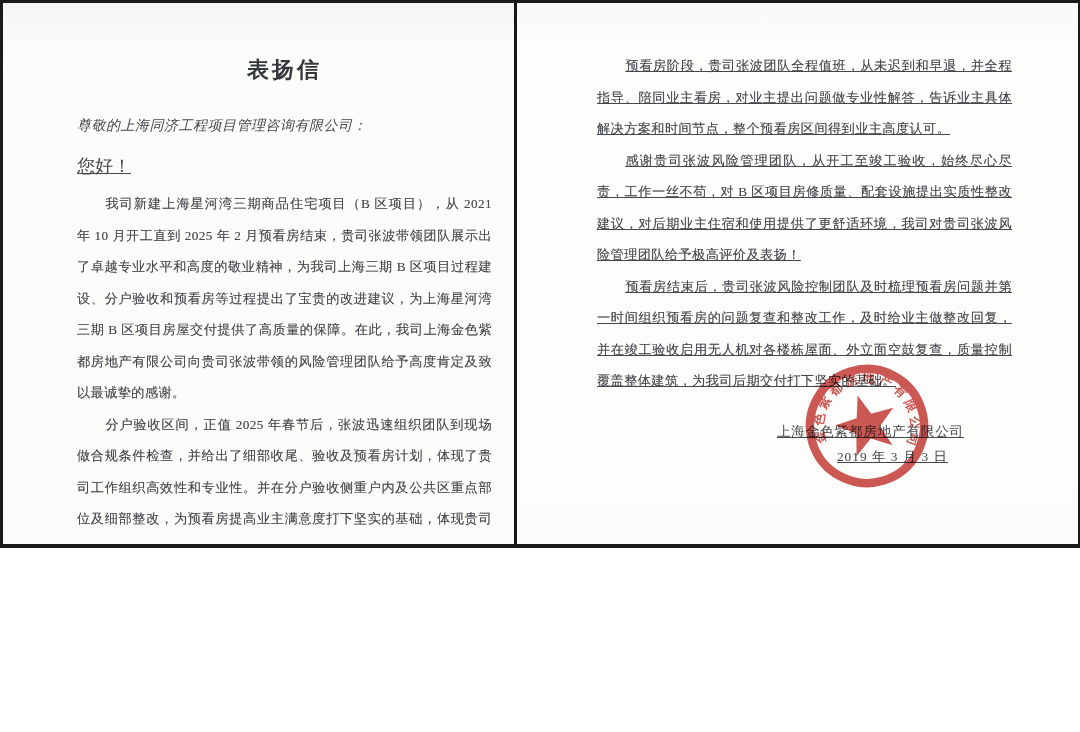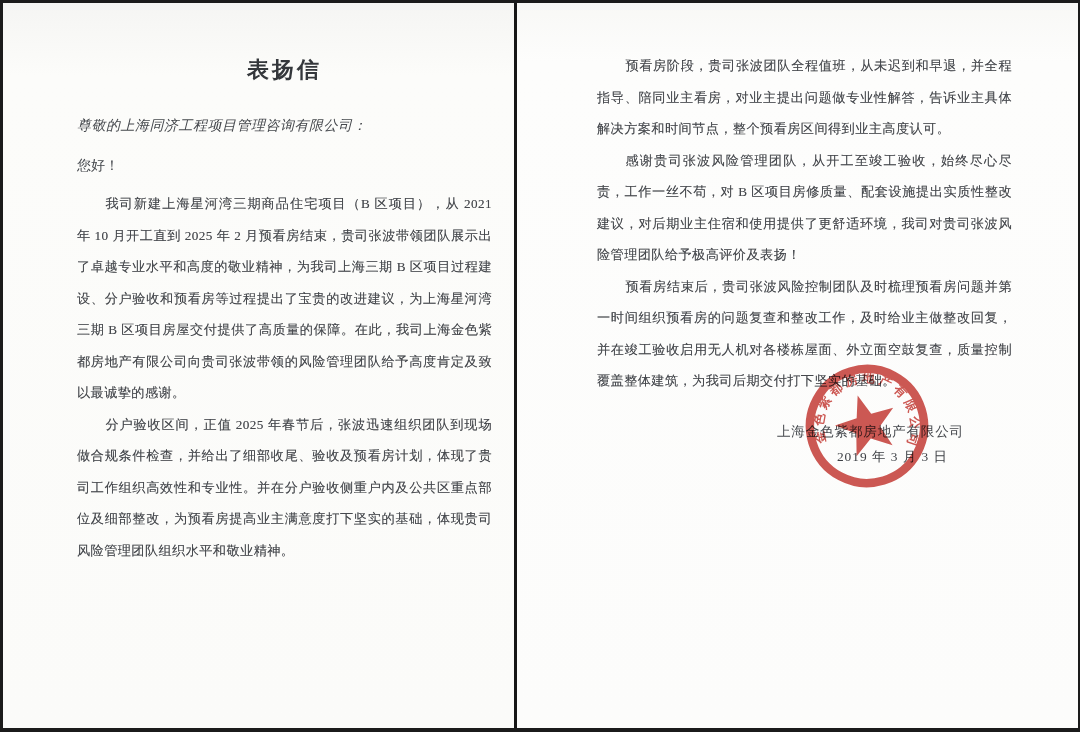--- a/index.html
+++ b/index.html
@@ -1,18 +1,18 @@
 <!DOCTYPE html>
 <html lang="zh"><head>
 <meta charset="utf-8">
 <style>
   html,body { margin:0; padding:0; background:#ffffff; }
   .scan {
     position:relative;
-    width:1080px; height:732px;
+    width:1080px; height:548px;
     box-sizing:border-box;
     background:#fbfbf9;
     border:3px solid #1b1b1b;
     border-bottom-width:4px;
     border-right-width:2px;
     overflow:hidden;
     font-family:"Liberation Serif","DejaVu Serif",serif;
     color:#44474c;
   }
   .page { position:absolute; top:0; bottom:0; box-sizing:border-box; }
@@ -22,28 +22,29 @@
     background:linear-gradient(180deg,#f5f5f3 0%,#fcfcfa 10%,#fbfbf9 100%);
   }
   .page-divider {
     position:absolute; top:0; bottom:0; left:511px; width:3px;
     background:#161616;
   }
   .page-right {
     left:514px; right:0;
     padding:0 66px 16px 80px;
     background:linear-gradient(180deg,#f8f8f6 0%,#fdfdfc 8%,#fcfcfb 100%);
+    text-decoration:underline;
   }
   .title {
     margin:52px 0 0 0;
     font-size:22px; font-weight:600; letter-spacing:3px;
     color:#34373b; text-align:center;
   }
   .salutation { margin:30px 0 0 0; font-size:14px; line-height:22px; letter-spacing:0.5px;font-style:italic; }
-  .greeting   { margin:18px 0 0 0; font-size:14px; line-height:22px; }
+  .greeting   { margin:18px 0 0 0; font-size:18px; line-height:22px;text-decoration:underline; }
   .body-para {
     margin:0; font-size:13.2px; line-height:31.5px;
     letter-spacing:0.4px; text-align:justify; text-indent:2.15em;
     color:#45484d;
     text-shadow:0 0 0.6px rgba(70,72,76,0.45);
   }
   .page-left .body-para.first { margin-top:11px; }
   .page-right .body-para.first { margin-top:47px; }
   .signature { margin-top:26px; text-align:right; }
   .sig-company { margin:0; padding-right:48px; font-size:13.6px; letter-spacing:0.8px; color:#45484d; }

